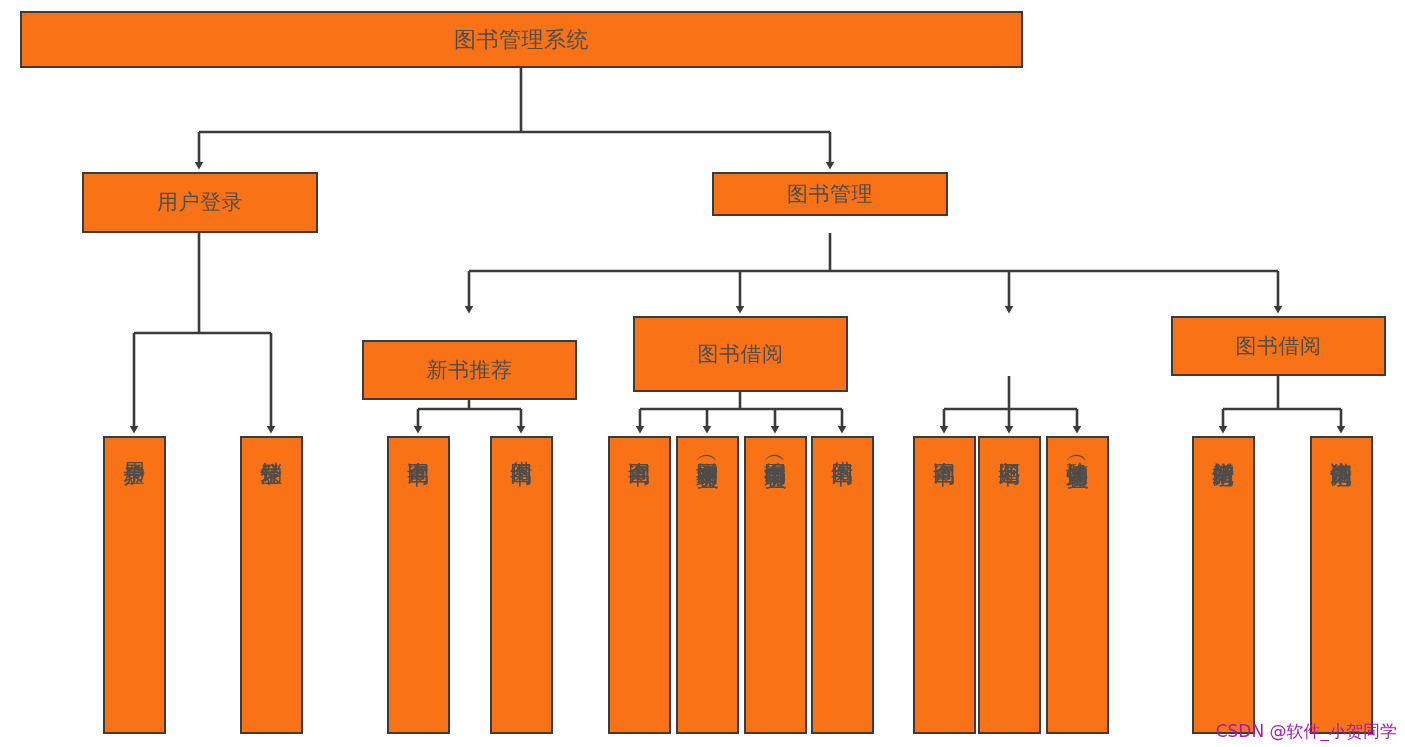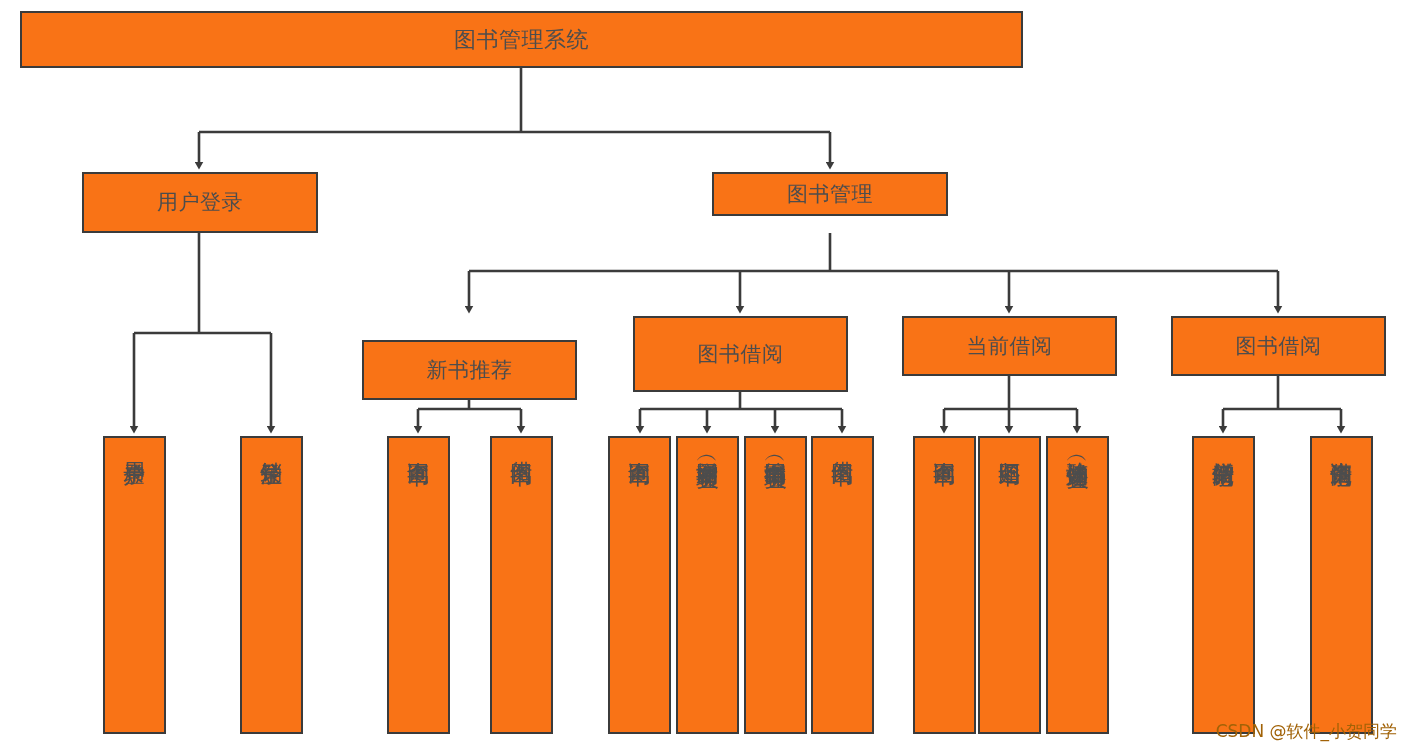--- a/index.html
+++ b/index.html
@@ -63,21 +63,21 @@
     font-size: 22px;
     line-height: 1.06;
     letter-spacing: 1px;
     white-space: nowrap;
   }
   #watermark {
     position: absolute;
     right: 8px;
     bottom: 4px;
     font-size: 17px;
-    color: #a16207;
+    color: #a21caf;
     white-space: nowrap;
     font-family: "DejaVu Sans", "Liberation Sans", sans-serif;
   }
 </style>
 </head>
 <body>
 
 <div id="diagram-root">
 
   <svg id="connector-layer" viewBox="0 0 1405 747" width="1405" height="747" xmlns="http://www.w3.org/2000/svg">
@@ -143,23 +143,20 @@
   </div>
 
   <div class="node horiz" style="left:362px; top:316px; width:215px; height:60px;margin-top:24px;">
     <span class="node-label">新书推荐</span>
   </div>
 
   <div class="node horiz" style="left:633px; top:316px; width:215px; height:76px;">
     <span class="node-label">图书借阅</span>
   </div>
 
-  <div class="node horiz" style="left:902px; top:316px; width:215px; height:60px;">
-    <span class="node-label">当前借阅</span>
-  </div>
 
   <div class="node horiz" style="left:1171px; top:316px; width:215px; height:60px;">
     <span class="node-label">图书借阅</span>
   </div>
 
   <div class="node vert" style="left:103px; top:436px; width:63px; height:298px;">
     <span class="node-label">用户登录</span>
   </div>
 
   <div class="node vert" style="left:240px; top:436px; width:63px; height:298px;">

